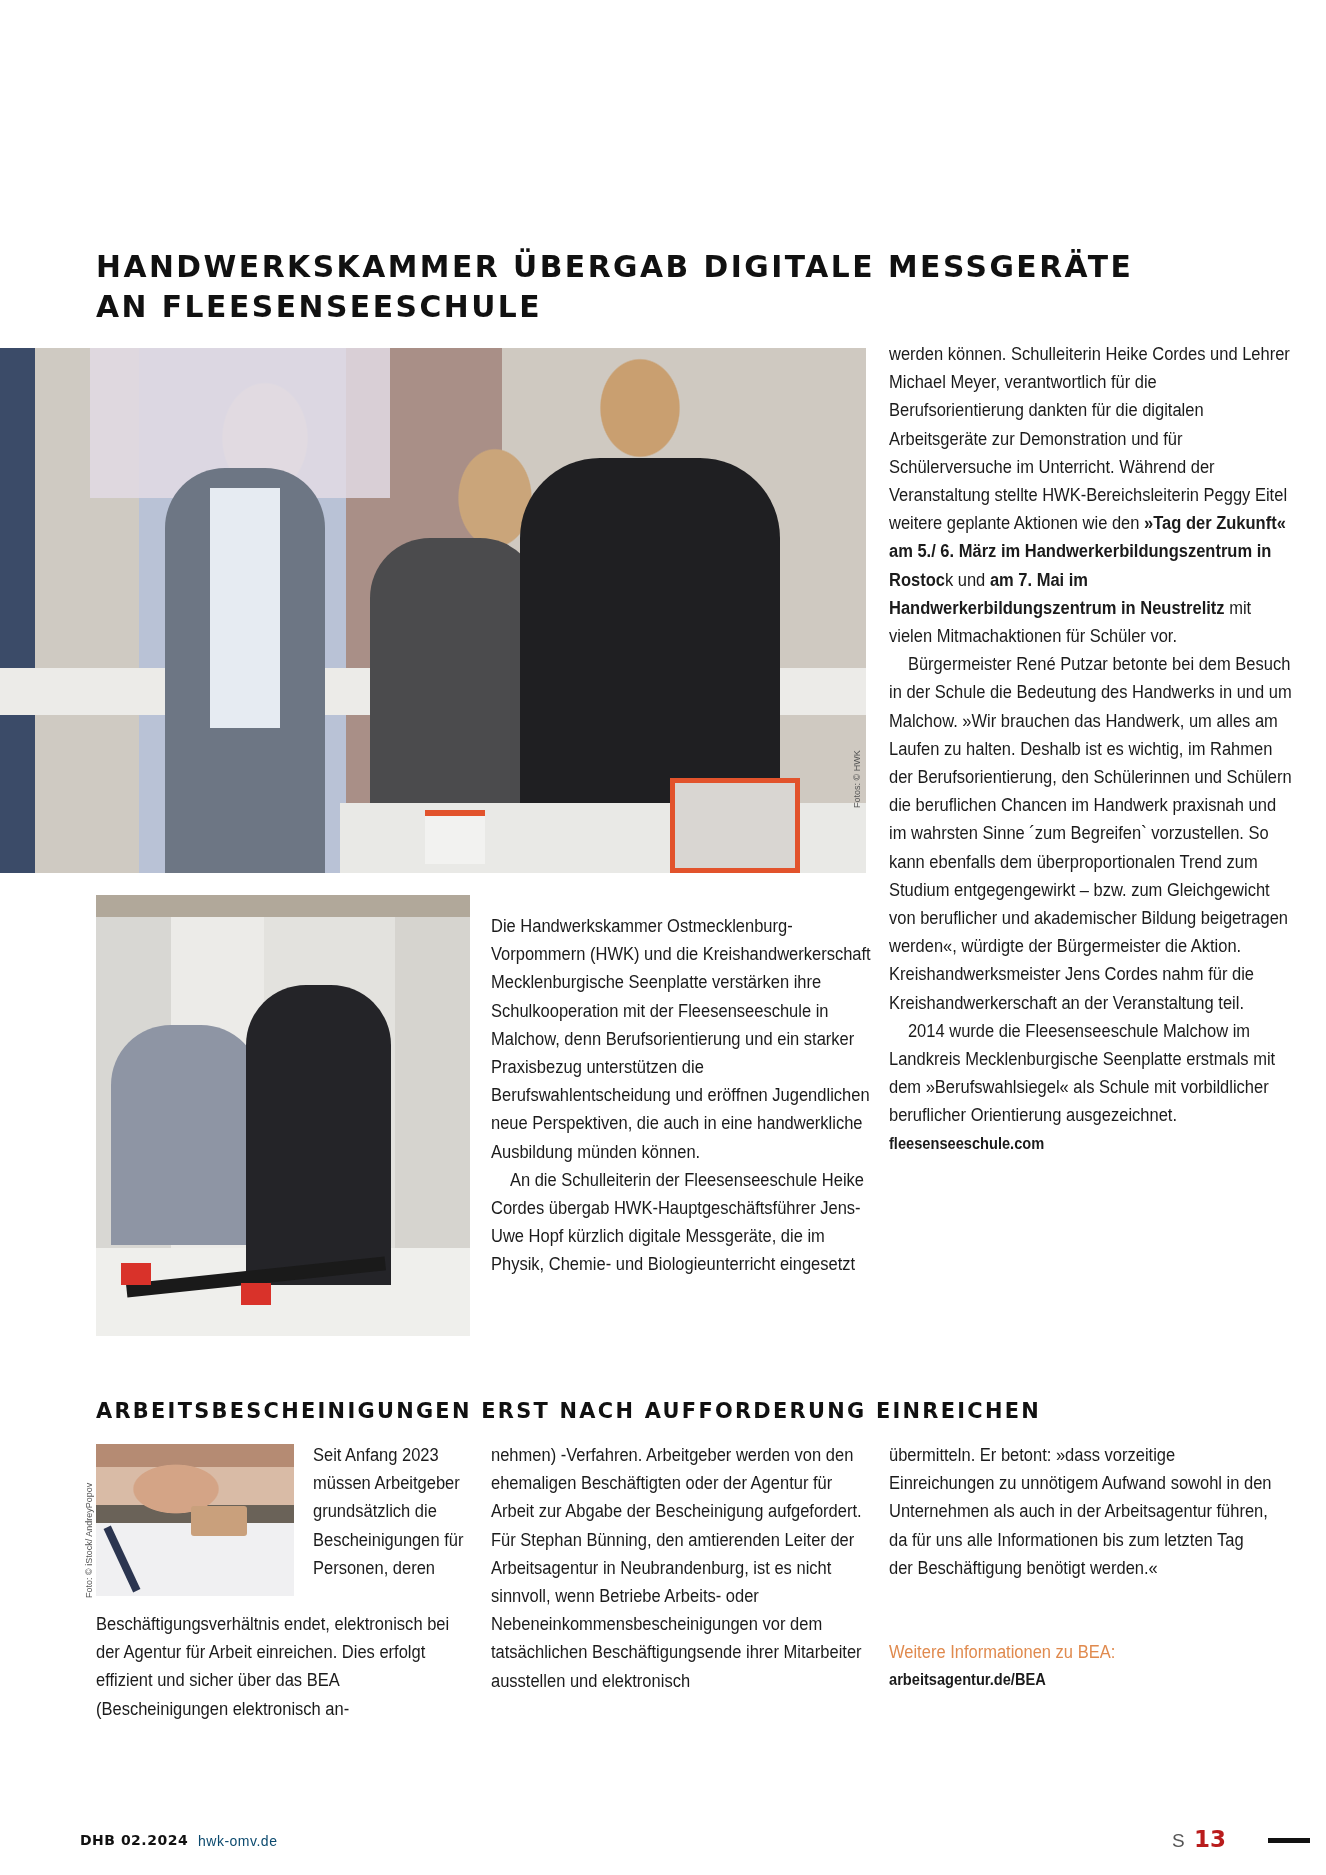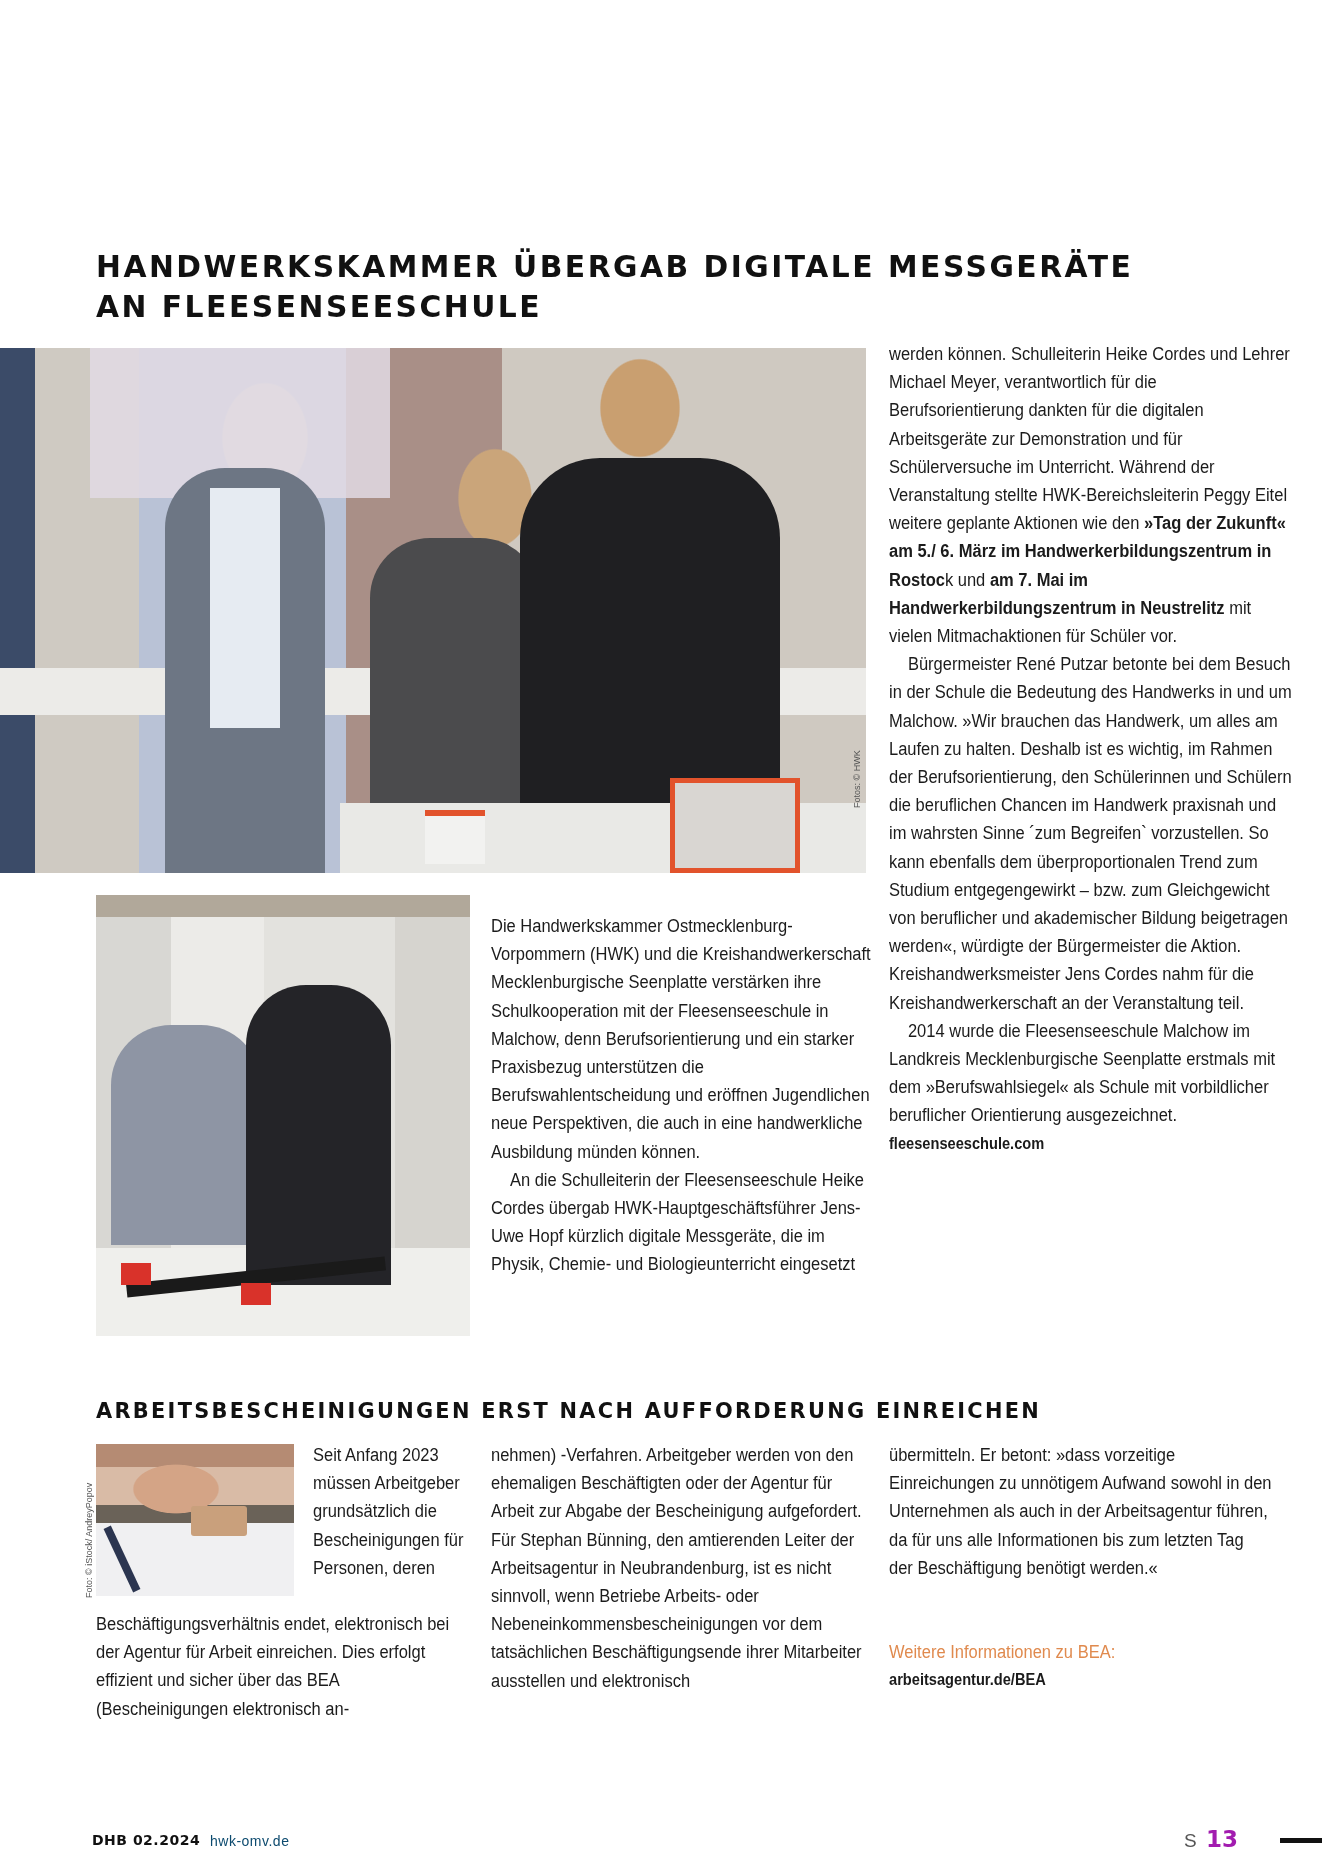--- a/index.html
+++ b/index.html
@@ -57,25 +57,25 @@
   .a2-img .pen { position:absolute; left:22px; top:80px; width:8px; height:70px; background:#2b3550; transform: rotate(-25deg); }
   .a2-credit { position:absolute; left:84px; top:1598px; font-size:9px; color:#555; transform: rotate(-90deg); transform-origin:left top; white-space:nowrap; }
   .a2-col { position:absolute; font-size:19.2px; line-height:28.2px; color:#1b1b1b; transform: scaleX(0.86); transform-origin:left top; }
   .a2-col p { margin:0; }
   .a2-c1-top { left: 313px; top: 1441px; width: 175px; }
   .a2-c1-bottom { left: 96px; top: 1610px; width: 440px; }
   .a2-c2 { left: 491px; top: 1441px; width: 445px; }
   .a2-c3 { left: 889px; top: 1441px; width: 445px; }
   .a2-more { color: #e08a4e; }
   .a2-link { font-weight: bold; font-size: 17px; color:#1b1b1b; }
-  .footer { position:absolute; left:92px; top:1830px; width:1230px; height:24px; }
+  .footer { position:absolute; left:80px; top:1830px; width:1230px; height:24px; }
   .footer .mag { position:absolute; left:0; top:2px; font-family:"DejaVu Sans", sans-serif; font-weight:bold; font-size:14px; letter-spacing:0.5px; color:#111; }
   .footer .site { position:absolute; left:118px; top:3px; font-size:14px; color:#0c4a6e; letter-spacing:0.5px; }
   .footer .s { position:absolute; left:1092px; top:0px; font-size:19px; color:#555; }
-  .footer .num { position:absolute; left:1114px; top:-4px; font-family:"DejaVu Sans", sans-serif; font-weight:bold; font-size:23px; color:#a21caf; }
+  .footer .num { position:absolute; left:1114px; top:-4px; font-family:"DejaVu Sans", sans-serif; font-weight:bold; font-size:23px; color:#b91c1c; }
   .footer .bar { position:absolute; left:1188px; top:8px; width:42px; height:5px; background:#111; }
 </style>
 </head>
 <body>
 
 <h1 class="headline">HANDWERKSKAMMER ÜBERGAB DIGITALE MESSGERÄTE AN FLEESENSEESCHULE</h1>
 
 <div class="photo photo-main">
   <div class="screen"></div>
   <div class="person1"></div>

